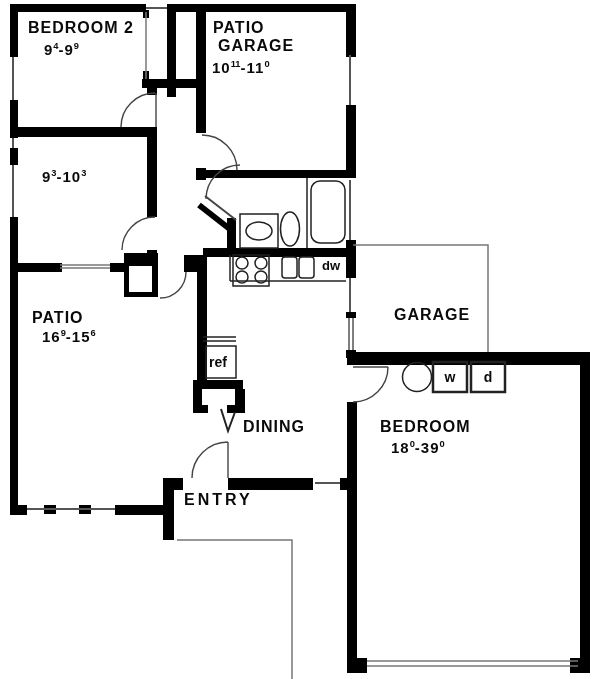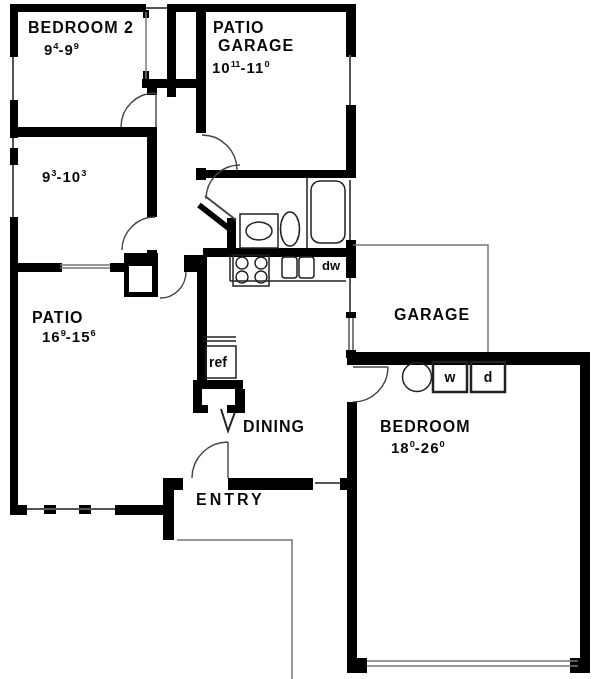--- a/index.html
+++ b/index.html
@@ -165,25 +165,25 @@
   <div class="dim" style="left:212px;top:60px"><span>10</span><sup>11</sup><span>-</span><span>11</span><sup>0</sup></div>
 
   <div class="dim" style="left:42px;top:169px"><span>9</span><sup>3</sup><span>-</span><span>10</span><sup>3</sup></div>
 
   <div class="lbl" style="left:32px;top:310px"><span>PATIO</span></div>
   <div class="dim" style="left:42px;top:329px"><span>16</span><sup>9</sup><span>-</span><span>15</span><sup>6</sup></div>
 
   <div class="lbl" style="left:394px;top:307px"><span>GARAGE</span></div>
 
   <div class="lbl" style="left:380px;top:419px"><span>BEDROOM</span></div>
-  <div class="dim" style="left:391px;top:440px"><span>18</span><sup>0</sup><span>-</span><span>26</span><sup>0</sup></div>
+  <div class="dim" style="left:391px;top:440px"><span>18</span><sup>0</sup><span>-</span><span>39</span><sup>0</sup></div>
 
   <div class="lbl" style="left:243px;top:419px"><span>DINING</span></div>
 
-  <div class="lbl" style="left:196px;top:492px;letter-spacing:3px"><span>ENTRY</span></div>
+  <div class="lbl" style="left:184px;top:492px;letter-spacing:3px"><span>ENTRY</span></div>
 
   <div class="appl" style="left:209px;top:355px;font-size:14px"><span>ref</span></div>
   <div class="appl" style="left:322px;top:259px"><span>dw</span></div>
   <div class="box-lbl" style="left:433px;top:362px;width:34px;height:30px">
       <span>w</span>
     </div>
   <div class="box-lbl" style="left:471px;top:362px;width:34px;height:30px">
       <span>d</span>
     </div>
 

